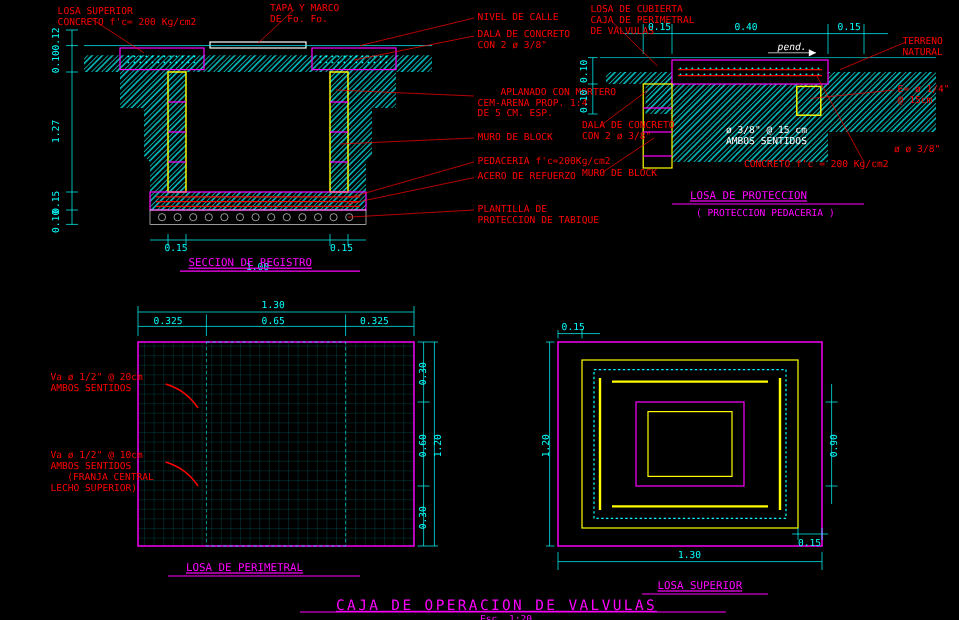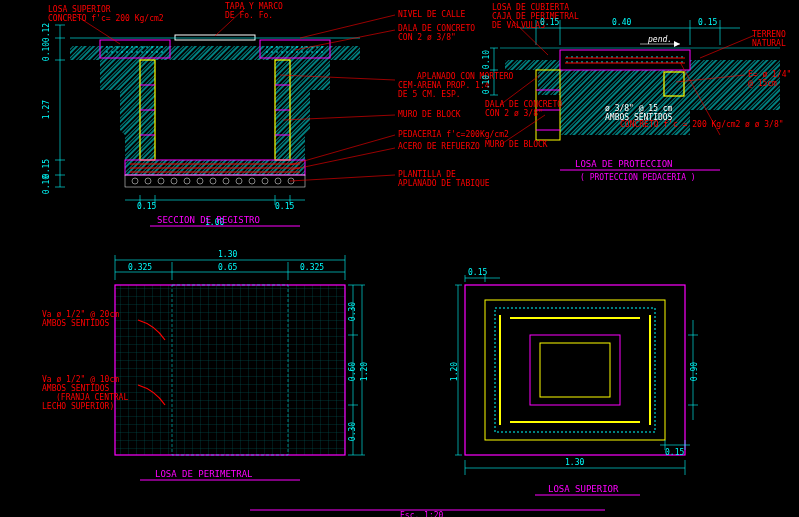--- a/index.html
+++ b/index.html
@@ -2,21 +2,21 @@
 <html><head>
 <meta charset="utf-8">
 <style>
 body{margin:0;background:#000;font-family:monospace;font-size:8px;overflow:hidden}
 .cv{position:relative;width:799px;height:517px}
 .t{position:absolute;white-space:nowrap}
 .cy{color:#0ff}
 .mg{color:#f0f}
 .rd{color:#f00}
 .wh{color:#fff}
-.u{}
+.u{text-decoration:underline}
 svg{position:absolute;top:0;left:0}
 </style>
 </head>
 <body>
 
 <div class="cv">
 <svg width="799" height="517" viewBox="0 0 799 517">
 <defs>
 <pattern id="hatch" width="6" height="6" patternUnits="userSpaceOnUse" patternTransform="rotate(45)">
 <rect width="6" height="6" fill="#000"></rect>
@@ -223,34 +223,34 @@
 <div class="t rd" style="left:398px;top:10px">NIVEL DE CALLE</div>
 <div class="t rd" style="left:398px;top:24px">DALA DE CONCRETO</div>
 <div class="t rd" style="left:398px;top:33px">CON  2 ø 3/8"</div>
 <div class="t rd" style="left:417px;top:72px">APLANADO CON MORTERO</div>
 <div class="t rd" style="left:398px;top:81px">CEM-ARENA PROP. 1:4</div>
 <div class="t rd" style="left:398px;top:90px">DE 5 CM. ESP.</div>
 <div class="t rd" style="left:398px;top:110px">MURO DE BLOCK</div>
 <div class="t rd" style="left:398px;top:130px">PEDACERIA f'c=200Kg/cm2</div>
 <div class="t rd" style="left:398px;top:142px">ACERO DE REFUERZO</div>
 <div class="t rd" style="left:398px;top:170px">PLANTILLA DE</div>
-<div class="t rd" style="left:398px;top:179px">APLANADO DE TABIQUE</div>
+<div class="t rd" style="left:398px;top:179px">PROTECCION DE TABIQUE</div>
 
 <div class="t rd" style="left:492px;top:3px">LOSA DE CUBIERTA</div>
 <div class="t rd" style="left:492px;top:12px">CAJA DE PERIMETRAL</div>
 <div class="t rd" style="left:492px;top:21px">DE VALVULAS</div>
 <div class="t rd" style="left:752px;top:30px">TERRENO</div>
 <div class="t rd" style="left:752px;top:39px">NATURAL</div>
 <div class="t wh" style="left:648px;top:35px;font-style:italic">pend.</div>
 <div class="t rd" style="left:748px;top:70px">E= ø 1/4"</div>
 <div class="t rd" style="left:748px;top:79px">@ 15cm</div>
 <div class="t rd" style="left:485px;top:100px">DALA DE CONCRETO</div>
 <div class="t rd" style="left:485px;top:109px">CON 2 ø 3/8"</div>
 <div class="t rd" style="left:485px;top:140px">MURO DE BLOCK</div>
-<div class="t rd" style="left:620px;top:120px">CONCRETO f'c = 200 Kg/cm2</div>
+<div class="t rd" style="left:620px;top:132px">CONCRETO f'c = 200 Kg/cm2</div>
 <div class="t wh" style="left:605px;top:104px">ø 3/8" @ 15 cm</div>
 <div class="t wh" style="left:605px;top:113px">AMBOS SENTIDOS</div>
 <div class="t rd" style="left:745px;top:120px">ø ø 3/8"</div>
 
 <div class="t rd" style="left:42px;top:310px">Va ø 1/2" @ 20cm</div>
 <div class="t rd" style="left:42px;top:319px">AMBOS SENTIDOS</div>
 <div class="t rd" style="left:42px;top:375px">Va ø 1/2" @ 10cm</div>
 <div class="t rd" style="left:42px;top:384px">AMBOS SENTIDOS</div>
 <div class="t rd" style="left:56px;top:393px">(FRANJA CENTRAL</div>
 <div class="t rd" style="left:42px;top:402px">LECHO SUPERIOR)</div>
@@ -284,14 +284,15 @@
 <div class="t cy" style="left:685px;top:367px;transform:rotate(-90deg)">0.90</div>
 <div class="t cy" style="left:565px;top:458px">1.30</div>
 <div class="t cy" style="left:665px;top:448px">0.15</div>
 
 <div class="t mg u" style="left:157px;top:215px;font-size:9px">SECCION DE REGISTRO</div>
 <div class="t mg u" style="left:575px;top:159px;font-size:9px">LOSA DE PROTECCION</div>
 <div class="t mg" style="left:580px;top:173px;font-size:8px">( PROTECCION PEDACERIA )</div>
 <div class="t mg u" style="left:155px;top:469px;font-size:9px">LOSA DE PERIMETRAL</div>
 <div class="t mg u" style="left:548px;top:484px;font-size:9px">LOSA SUPERIOR</div>
 
+<div class="t mg u" style="left:280px;top:497px;font-size:12px;letter-spacing:2px">CAJA DE OPERACION DE VALVULAS</div>
 <div class="t mg" style="left:400px;top:511px;font-size:8px">Esc. 1:20</div>
 </div>
 
 </body></html>

